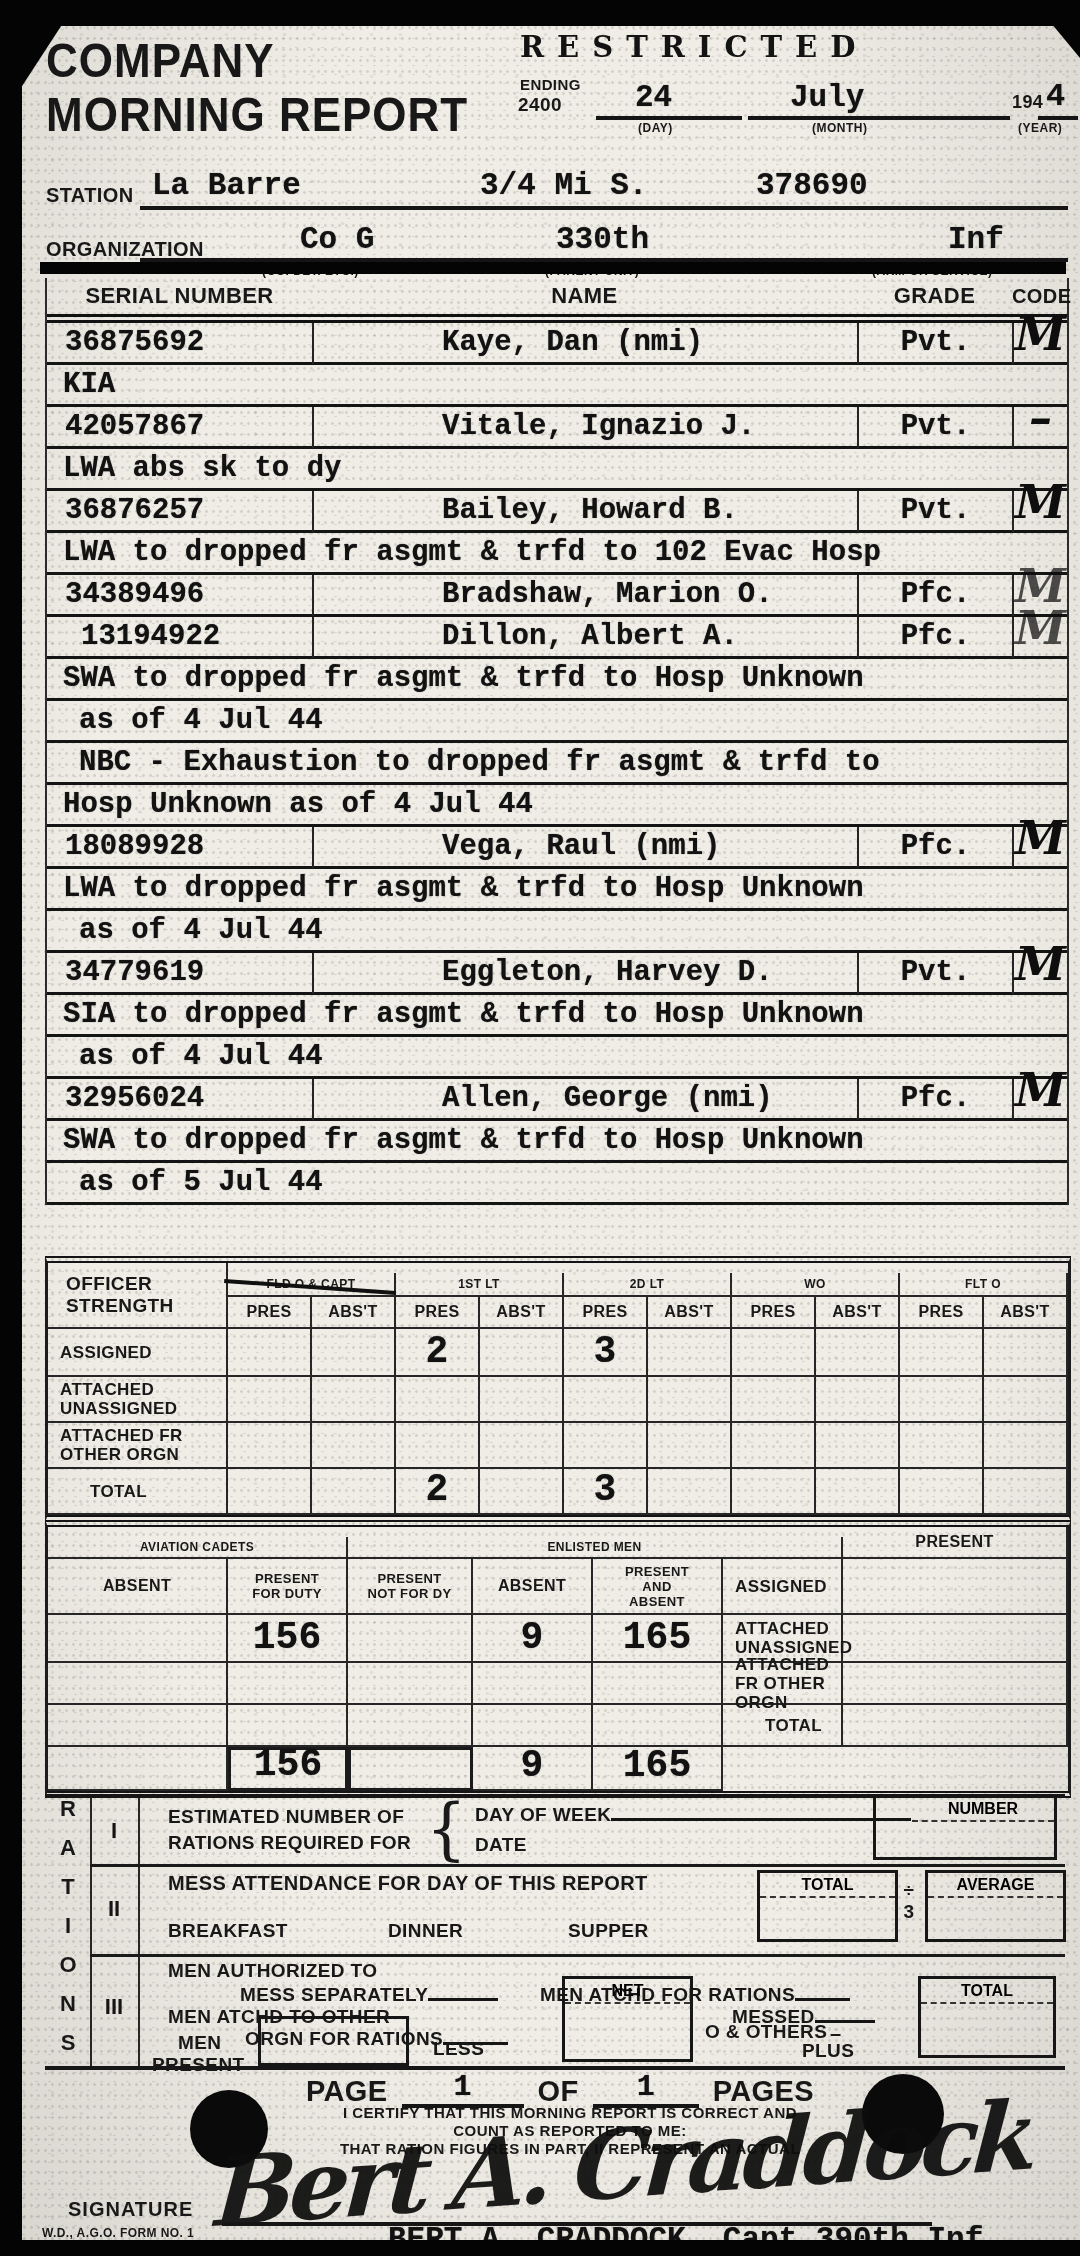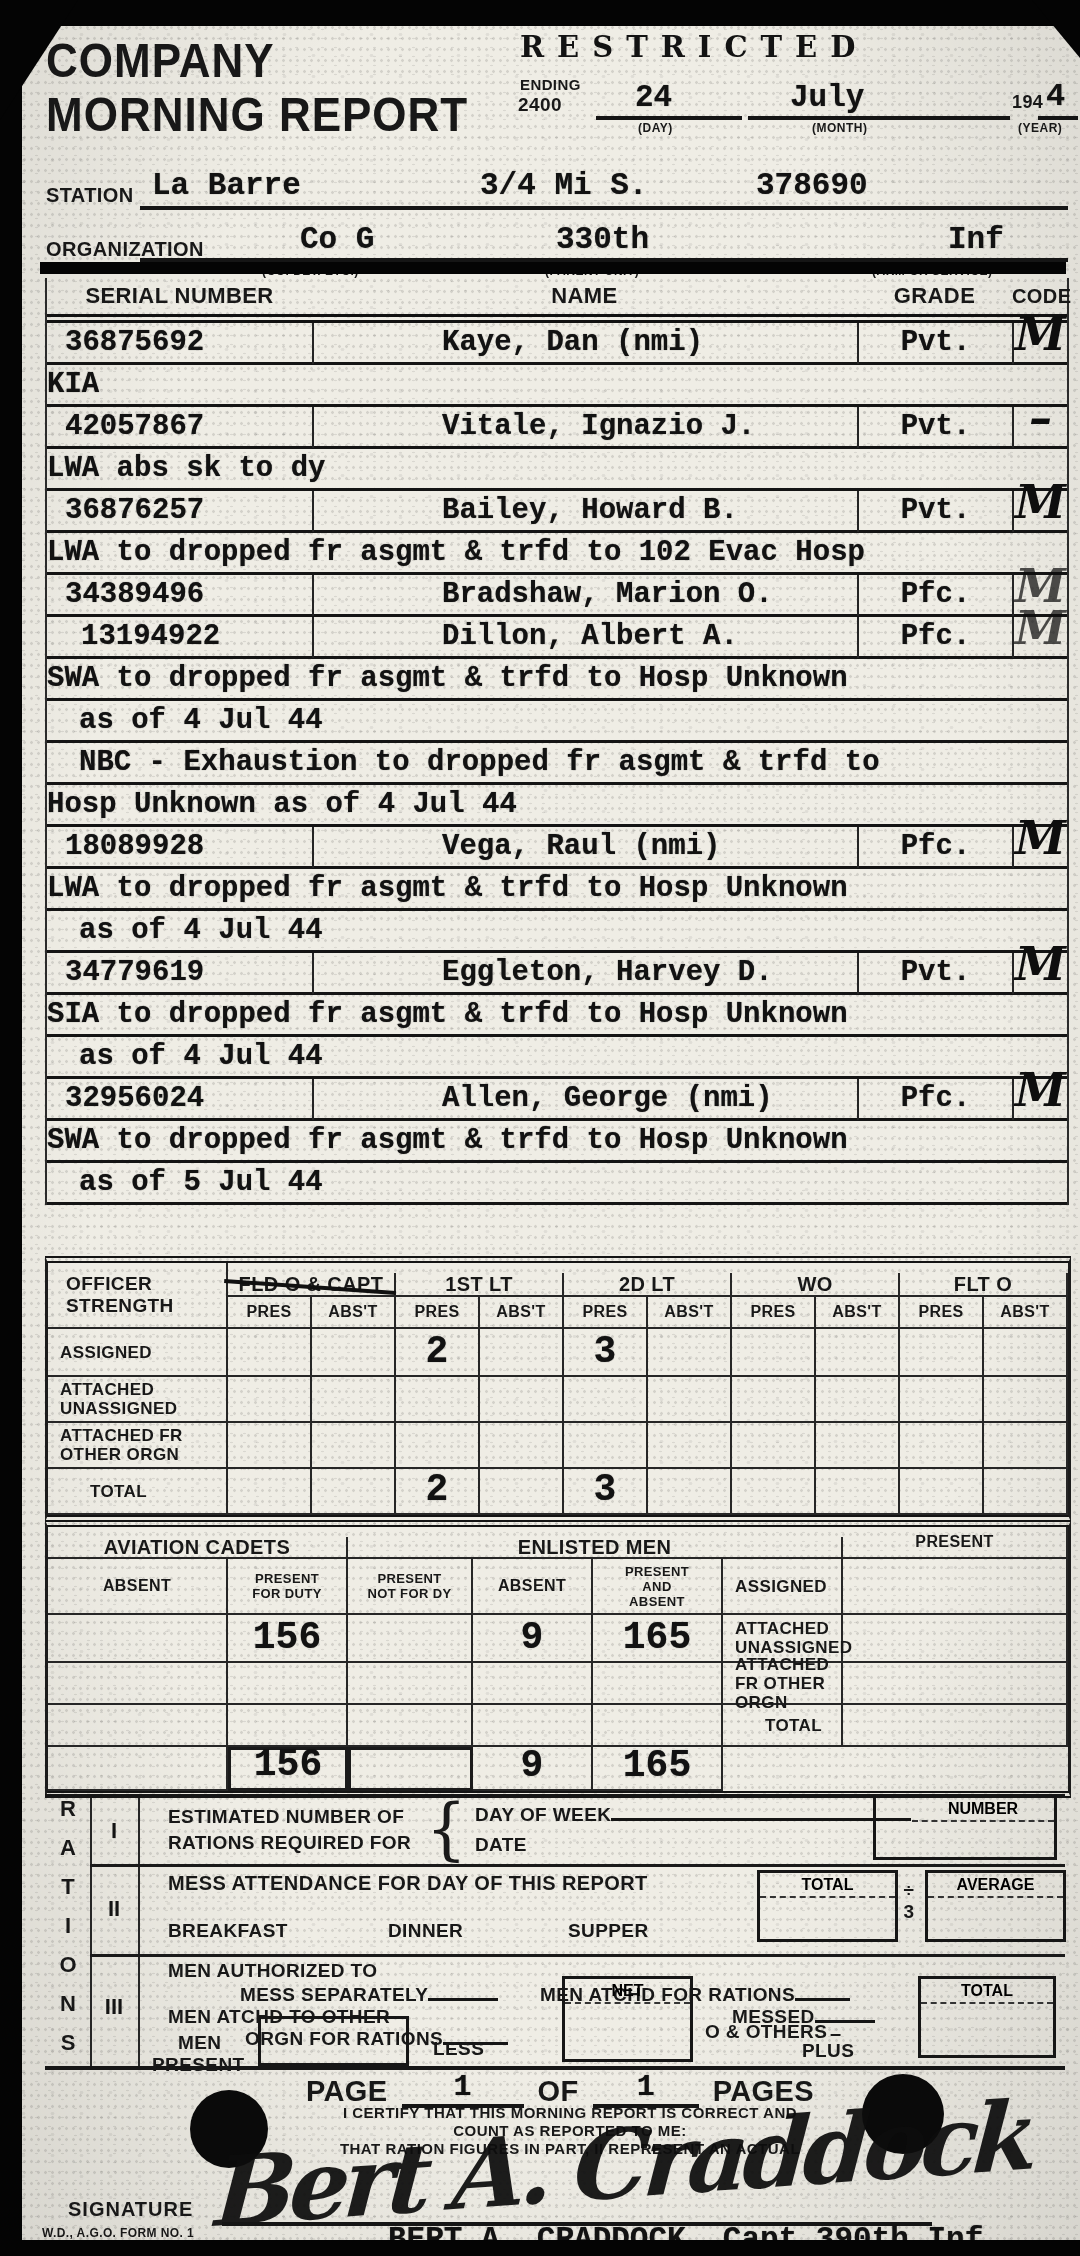--- a/index.html
+++ b/index.html
@@ -30,27 +30,27 @@
   .rhead span{align-self:center;text-align:center;font-size:22px;}
   .r-line{height:39px;border-bottom:3px solid #141414;position:relative;}
   .entry{display:grid;grid-template-columns:265px 545px 155px 55px;}
   .entry .cell{line-height:39px;font-size:29px;overflow:visible;}
   .c-serial{padding-left:18px;}
   .c-name{padding-left:128px;border-left:2px solid #242424;}
   .c-grade{border-left:2px solid #242424;text-align:center;}
   .c-code{border-left:2px solid #242424;text-align:center;}
   .code-l{font-size:46px;line-height:30px;position:relative;top:-4px;display:inline-block;}
   .faint{opacity:.72;}
-  .remark{display:block;line-height:40px;font-size:29px;}
+  .remark{display:block;padding-left:16px;line-height:40px;font-size:29px;}
   .indent{padding-left:32px;}
   
   .tbl{position:absolute;left:45px;display:grid;border:3px solid #1c1c1c;border-top:7px double #141414;border-bottom:7px double #141414;background:transparent;}
   .tbl .cell{border-right:2px solid #262626;border-bottom:2px solid #262626;display:flex;align-items:center;justify-content:center;text-align:center;}
   .tbl .lab{justify-content:flex-start;text-align:left;padding-left:12px;font-size:17px;line-height:19px;}
-  .tbl .ghead{font-size:20px;margin-top:10px;}
+  .tbl .ghead{font-size:12px;margin-top:10px;}
   .tbl .shead{font-size:16px;}
   .tbl .num{font-size:38px;align-items:flex-end;padding-bottom:2px;}
   #officer{top:1256px;grid-template-columns:180px repeat(10,84px);grid-template-rows:34px 32px 48px 46px 46px 46px;}
   #enlisted{top:1520px;grid-template-columns:180px 120px 125px 120px 130px 120px 225px;grid-template-rows:32px 56px 48px 42px 42px 44px;}
   .smallhead{font-size:13px;line-height:15px;}
   
   #rations{position:absolute;left:45px;top:1794px;width:1020px;height:268px;border-top:4px solid #161616;border-bottom:4px solid #161616;}
   #r-side{position:absolute;left:0;top:0;width:45px;height:100%;border-right:2px solid #262626;
           display:flex;align-items:center;justify-content:center;}
   .vword{writing-mode:vertical-rl;text-orientation:upright;font-size:22px;letter-spacing:14px;font-weight:700;color:#181818;}

